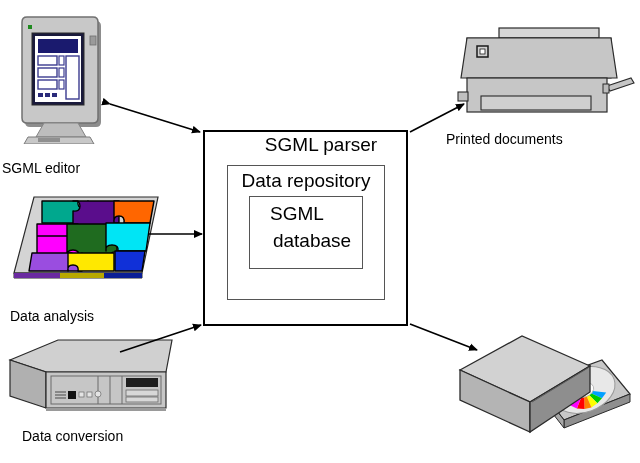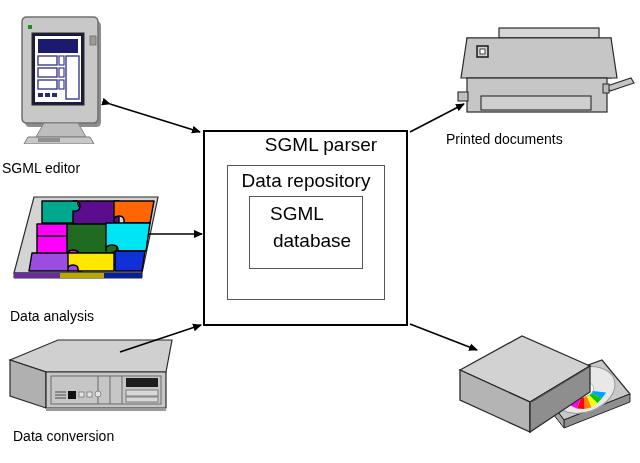--- a/index.html
+++ b/index.html
@@ -154,21 +154,21 @@
 
       <rect x="62" y="53" width="8" height="8" fill="#111111"></rect>
 
       <rect x="73" y="54" width="5" height="5" fill="#e4e4e4" stroke="#6a6a6a" stroke-width="0.7"></rect>
       <rect x="81" y="54" width="5" height="5" fill="#e4e4e4" stroke="#6a6a6a" stroke-width="0.7"></rect>
       <circle cx="92" cy="56" r="3" fill="#e4e4e4" stroke="#6a6a6a" stroke-width="0.7"></circle>
 
       <path d="M40 70 L160 70 L160 73 L40 73 Z" fill="#9a9a9a"></path>
     </svg>
   </div>
-  <div class="label" style="left:13px; top:428px;text-align:right;">Data conversion</div>
+  <div class="label" style="left:22px; top:428px;text-align:right;">Data conversion</div>
 
   <div class="icon-wrap" style="left:445px; top:20px; width:190px; height:100px;">
     <svg width="190" height="100" viewBox="0 0 190 100">
 
       <rect x="54" y="8" width="100" height="10" fill="#d6d6d6" stroke="#2a2a2a" stroke-width="1.2"></rect>
 
       <path d="M22 18 L166 18 L166 58 L152 58 L152 50 L36 50 L36 58 L22 58 Z" fill="#c6c6c6" stroke="#2a2a2a" stroke-width="1.2"></path>
 
       <path d="M22 18 L166 18 L172 58 L16 58 Z" fill="#c6c6c6" stroke="#2a2a2a" stroke-width="1.2"></path>
 

